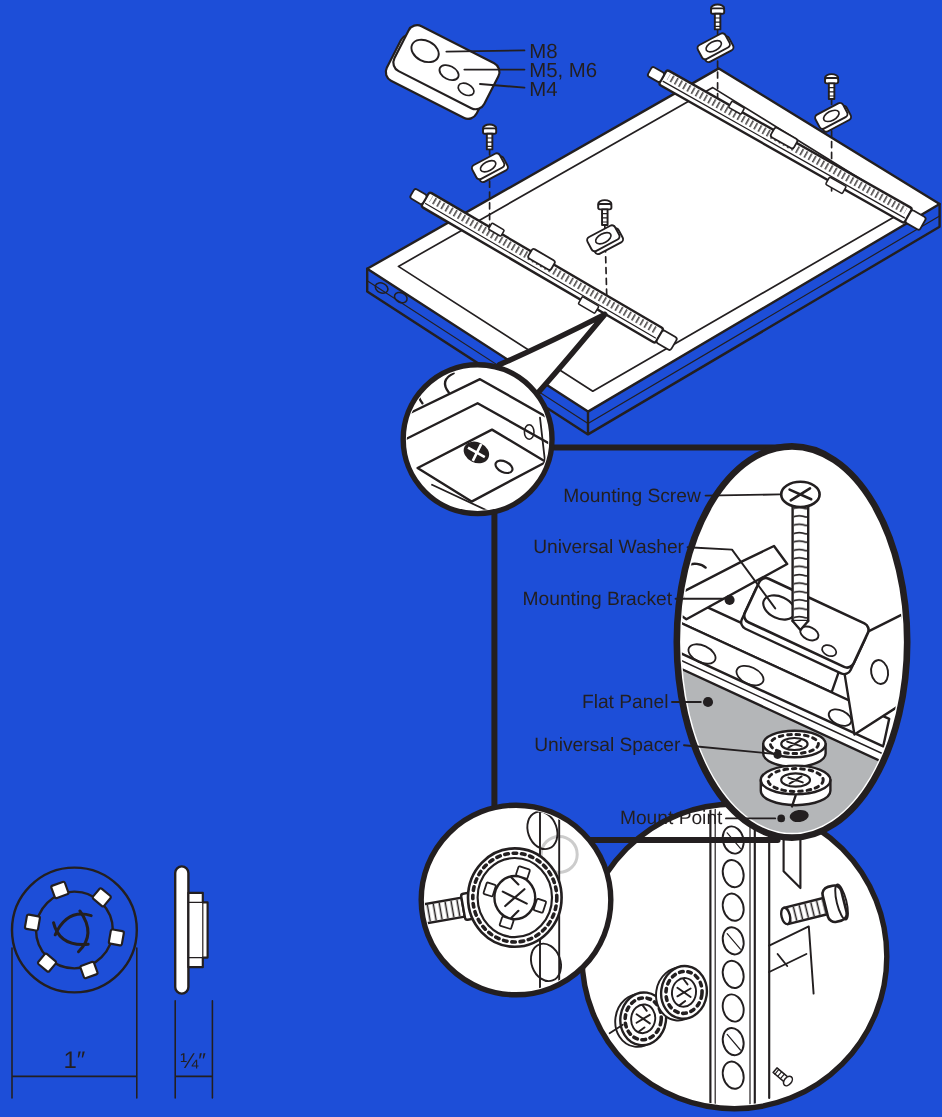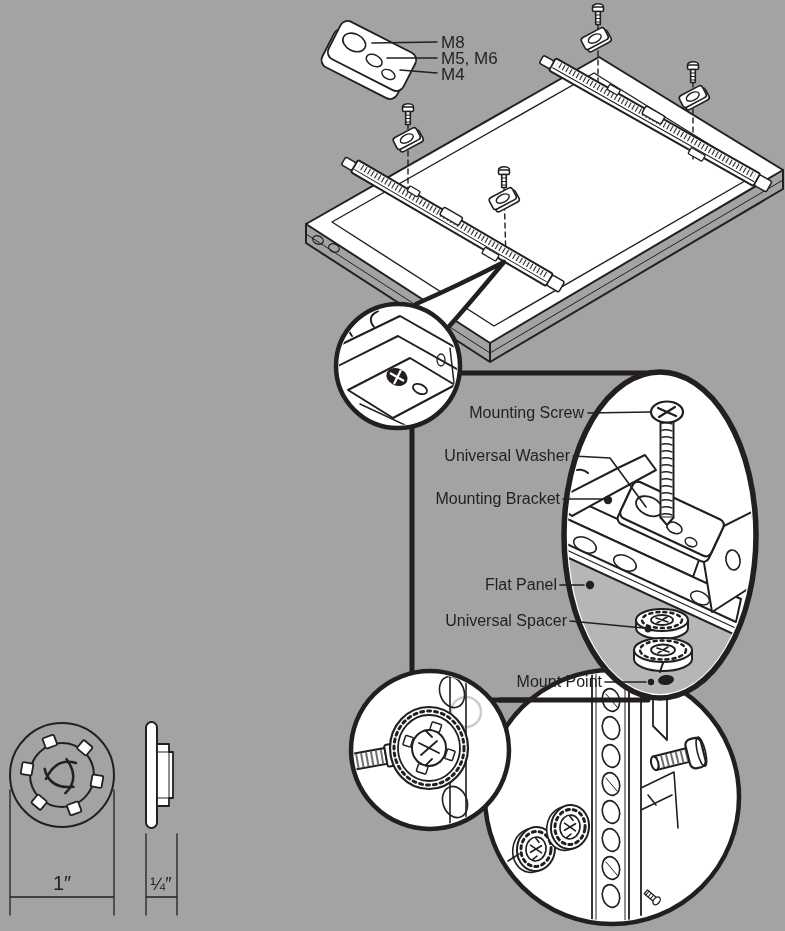--- a/index.html
+++ b/index.html
@@ -1,16 +1,16 @@
 <!DOCTYPE html>
 <html><head>
 <meta charset="utf-8">
 <style>
   html,body{margin:0;padding:0;background:#fff;}
-  #stage{position:relative;width:785px;height:931px;background:#a3a3a3;overflow:hidden;
+  #stage{position:relative;width:785px;height:931px;background:#1d4ed8;overflow:hidden;
          font-family:"Liberation Sans",sans-serif;}
   svg{display:block}
   .ln{fill:none;stroke:#231f20;stroke-linecap:round;stroke-linejoin:round}
   .wf{fill:#ffffff;stroke:#231f20;stroke-linecap:round;stroke-linejoin:round}
   .bf{fill:#231f20;stroke:none}
   .w1{stroke-width:1}.w12{stroke-width:1.2}.w13{stroke-width:1.3}.w14{stroke-width:1.4}
   .w15{stroke-width:1.5}.w16{stroke-width:1.6}.w18{stroke-width:1.8}.w2{stroke-width:2}
   .w22{stroke-width:2.2}.w25{stroke-width:2.5}.w3{stroke-width:3}.w45{stroke-width:4.5}
   .w5{stroke-width:5}.w55{stroke-width:5.5}
   .dash1{stroke-dasharray:5 4}

